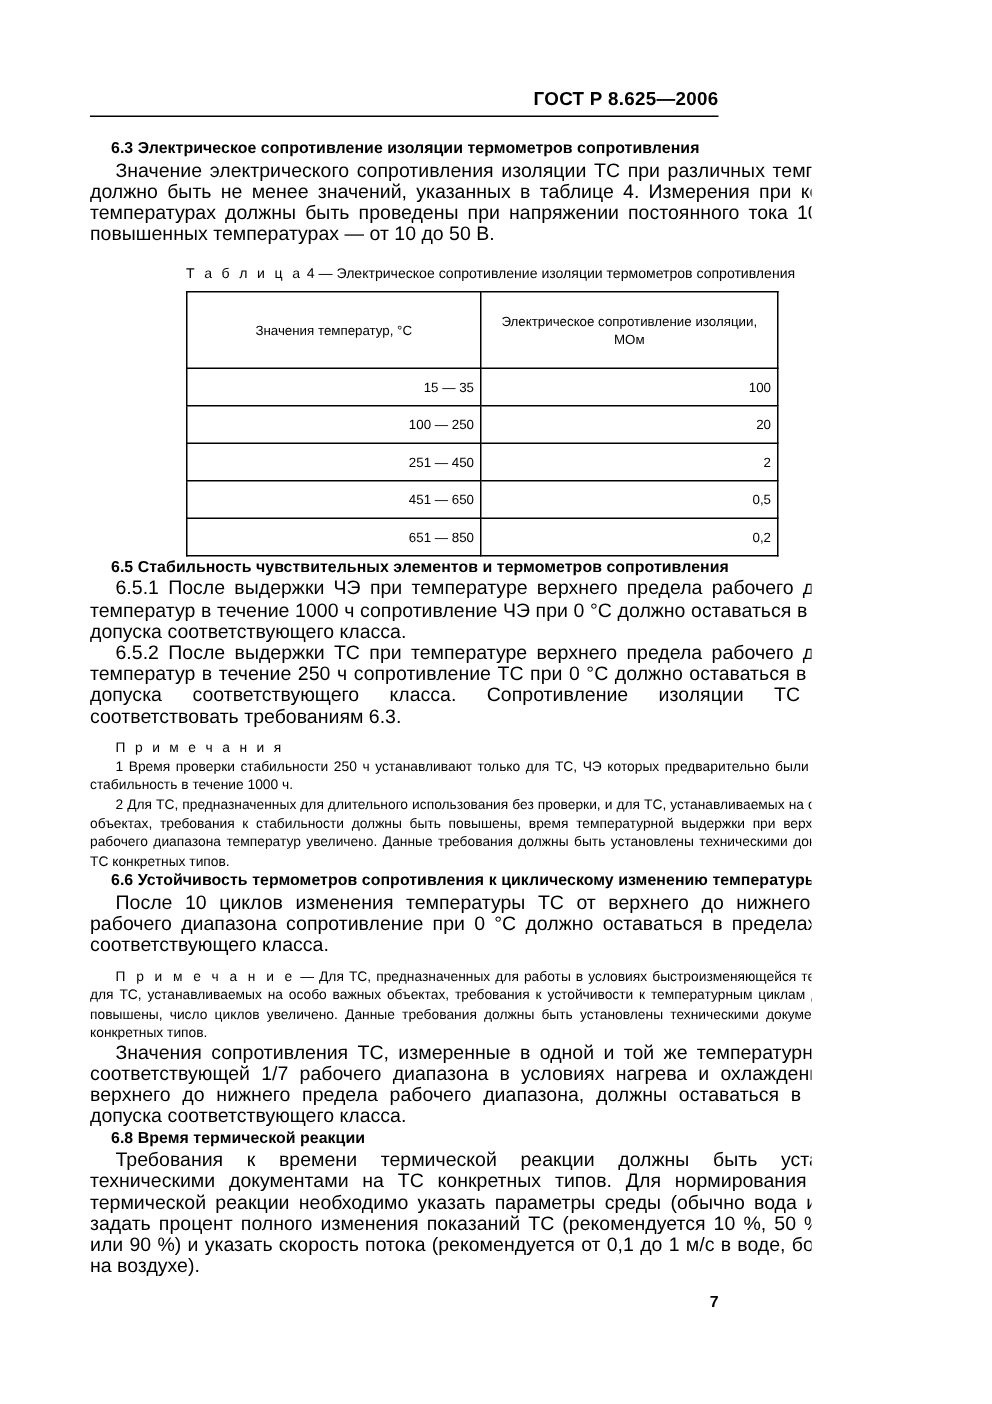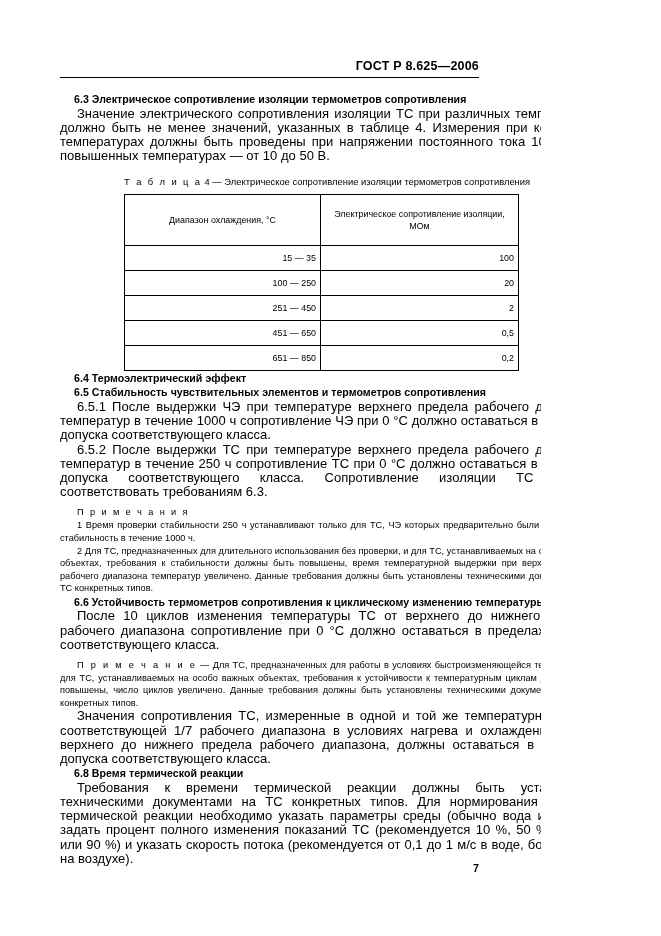--- a/index.html
+++ b/index.html
@@ -165,21 +165,21 @@
 
     <p class="table-caption"><span class="tw">Т а б л и ц а</span><span>  4 — Электрическое сопротивление изоляции термометров сопротивления</span></p>
 
     <table class="gost">
       <colgroup>
           <col class="c1">
           <col class="c2">
         </colgroup>
       <thead>
         <tr>
-          <th>Диапазон охлаждения, °С</th>
+          <th>Значения температур, °С</th>
           <th>Электрическое сопротивление изоляции, МОм</th>
         </tr>
       </thead>
       <tbody>
         <tr>
           <td>15 — 35</td>
           <td>100</td>
         </tr>
         <tr>
           <td>100 — 250</td>
@@ -193,21 +193,20 @@
           <td>451 — 650</td>
           <td>0,5</td>
         </tr>
         <tr>
           <td>651 — 850</td>
           <td>0,2</td>
         </tr>
       </tbody>
     </table>
 
-    <h2 class="clause gap-before">6.4  Термоэлектрический эффект</h2>
 
     <h2 class="clause gap-before-sm">6.5  Стабильность чувствительных элементов и термометров сопротивления</h2>
     <p class="body">6.5.1  После выдержки ЧЭ при температуре верхнего предела рабочего диапазона температур в течение 1000 ч сопротивление ЧЭ при 0 °С должно оставаться в пределах допуска соответствующего класса.</p>
     <p class="body">6.5.2  После выдержки ТС при температуре верхнего предела рабочего диапазона температур в течение 250 ч сопротивление ТС при 0 °С должно оставаться в пределах допуска соответствующего класса. Сопротивление изоляции ТС должно соответствовать требованиям 6.3.</p>
 
     <div class="notes-block">
       <p class="note-title">П р и м е ч а н и я</p>
       <p class="note">1  Время проверки стабильности 250 ч устанавливают только для ТС, ЧЭ которых предварительно были испытаны на стабильность в течение 1000 ч.</p>
       <p class="note note-spaced">2  Для ТС, предназначенных для длительного использования без проверки, и для ТС, устанавливаемых на особо важных объектах, требования к стабильности должны быть повышены, время температурной выдержки при верхнем пределе рабочего диапазона температур увеличено. Данные требования должны быть установлены техническими документами на ТС конкретных типов.</p>
     </div>

